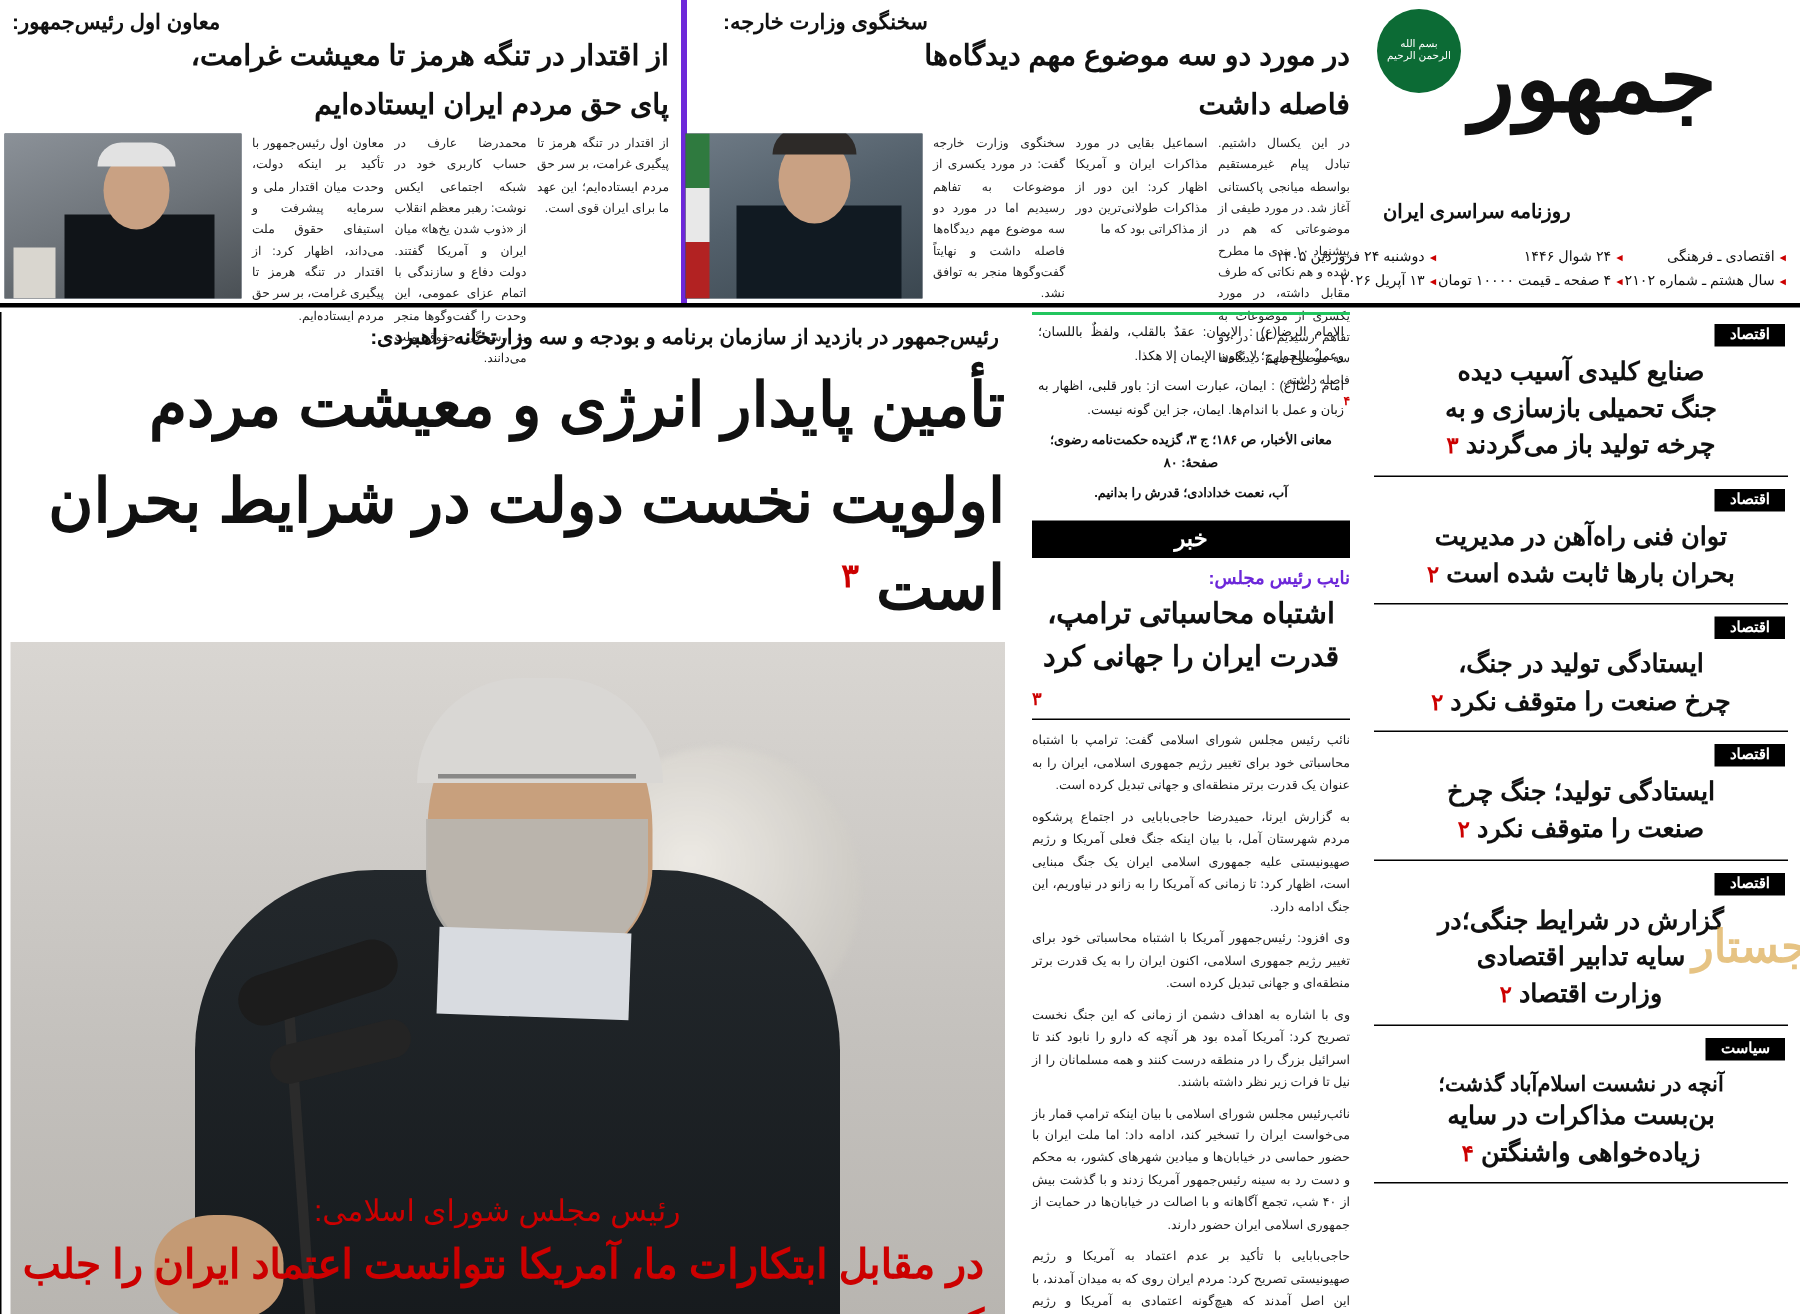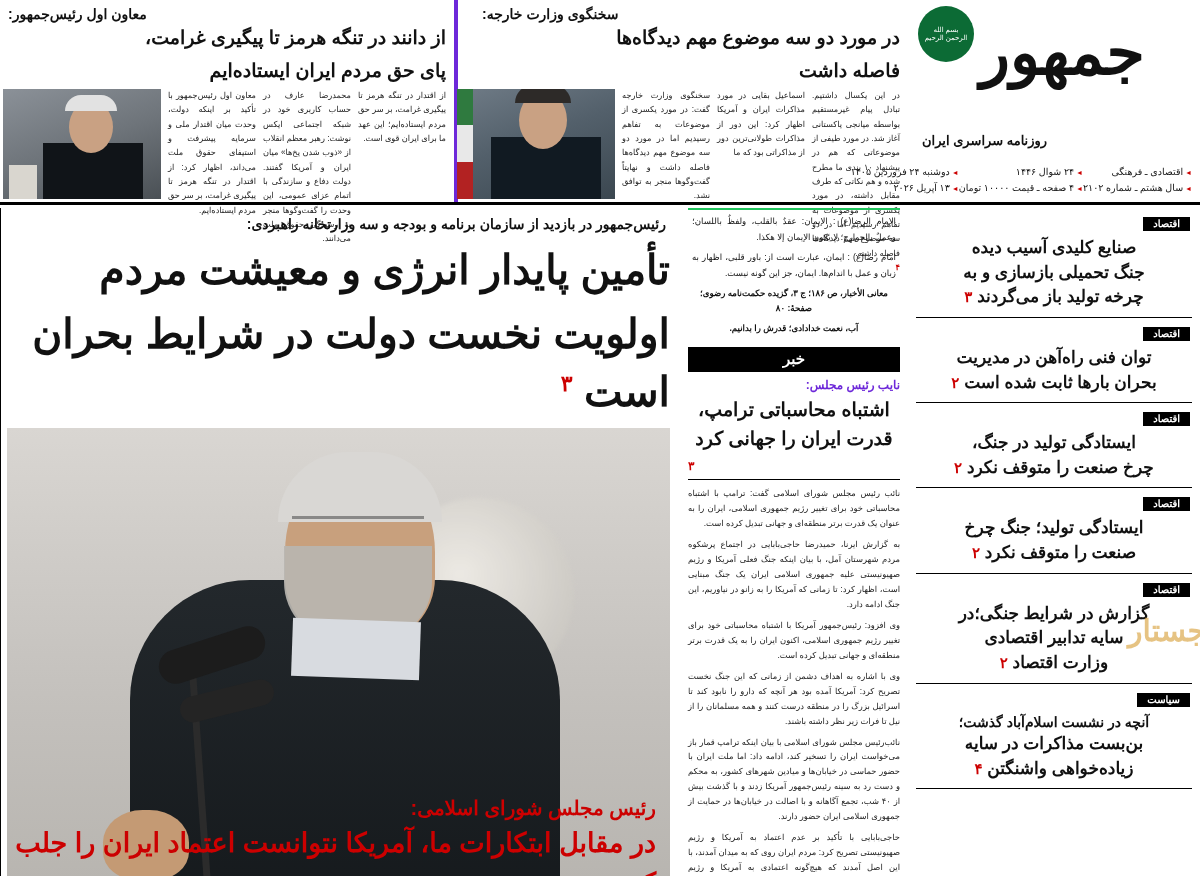--- a/index.html
+++ b/index.html
@@ -188,21 +188,21 @@
     background:#242424; border-radius:14px; transform: rotate(-14deg);
   }
   .hp-hand {
     position:absolute; bottom:30px; left:96px; width:86px; height:70px;
     background:#c49a74; border-radius: 46% 46% 40% 40%;
   }
   .hero-caption {
     position: absolute; bottom: 6px; right: 14px;
     text-align: right; line-height: 1.5;
   }
-  .hc-1 { color:#cc0000; font-size: 20px; font-weight: bold; }
+  .hc-1 { color:#cc0000; font-size: 20px; font-weight: normal; text-align: center; }
   .hc-2 { color:#cc0000; font-size: 27px; font-weight: bold; }
 
   
   .hero-side {
     width: 228px; padding: 0 8px;
   }
   .side-band {
     background: #000; color: #fff; text-align: center;
     font-size: 15px; font-weight: bold; padding: 3px 0 4px 0;
     margin-bottom: 6px;
@@ -281,21 +281,21 @@
           <div class="ph-flag"></div>
           <div class="ph-body" style="left:34px; bottom:0; width:110px; height:62px; background:#111a22;"></div>
           <div class="ph-face" style="left:62px; bottom:50px; width:48px; height:58px;"></div>
           <div class="ph-body" style="left:58px; bottom:96px; width:56px; height:18px; background:#2d2a28; border-radius:20px 20px 0 0;"></div>
         </div>
       </div>
     </div>
 
     <div class="top-story ts-b">
       <div class="ts-kicker">معاون اول رئیس‌جمهور:</div>
-      <div class="ts-head">از دانند در تنگه هرمز تا پیگیری غرامت،</div>
+      <div class="ts-head">از اقتدار در تنگه هرمز تا معیشت غرامت،</div>
       <div class="ts-head">پای حق مردم ایران ایستاده‌ایم</div>
       <div class="ts-body">
         <div class="ts-cols">
           <div class="ts-col">
             <p>از اقتدار در تنگه هرمز تا پیگیری غرامت، بر سر حق مردم ایستاده‌ایم؛ این عهد ما برای ایران قوی است.</p>
           </div>
           <div class="ts-col">
             <p>محمدرضا عارف در حساب کاربری خود در شبکه اجتماعی ایکس نوشت: رهبر معظم انقلاب از «ذوب شدن یخ‌ها» میان ایران و آمریکا گفتند. دولت دفاع و سازندگی با اتمام عزای عمومی، این وحدت را گفت‌وگوها منجر به رسیدگی حقوق ملت می‌دانند.</p>
           </div>
           <div class="ts-col">

